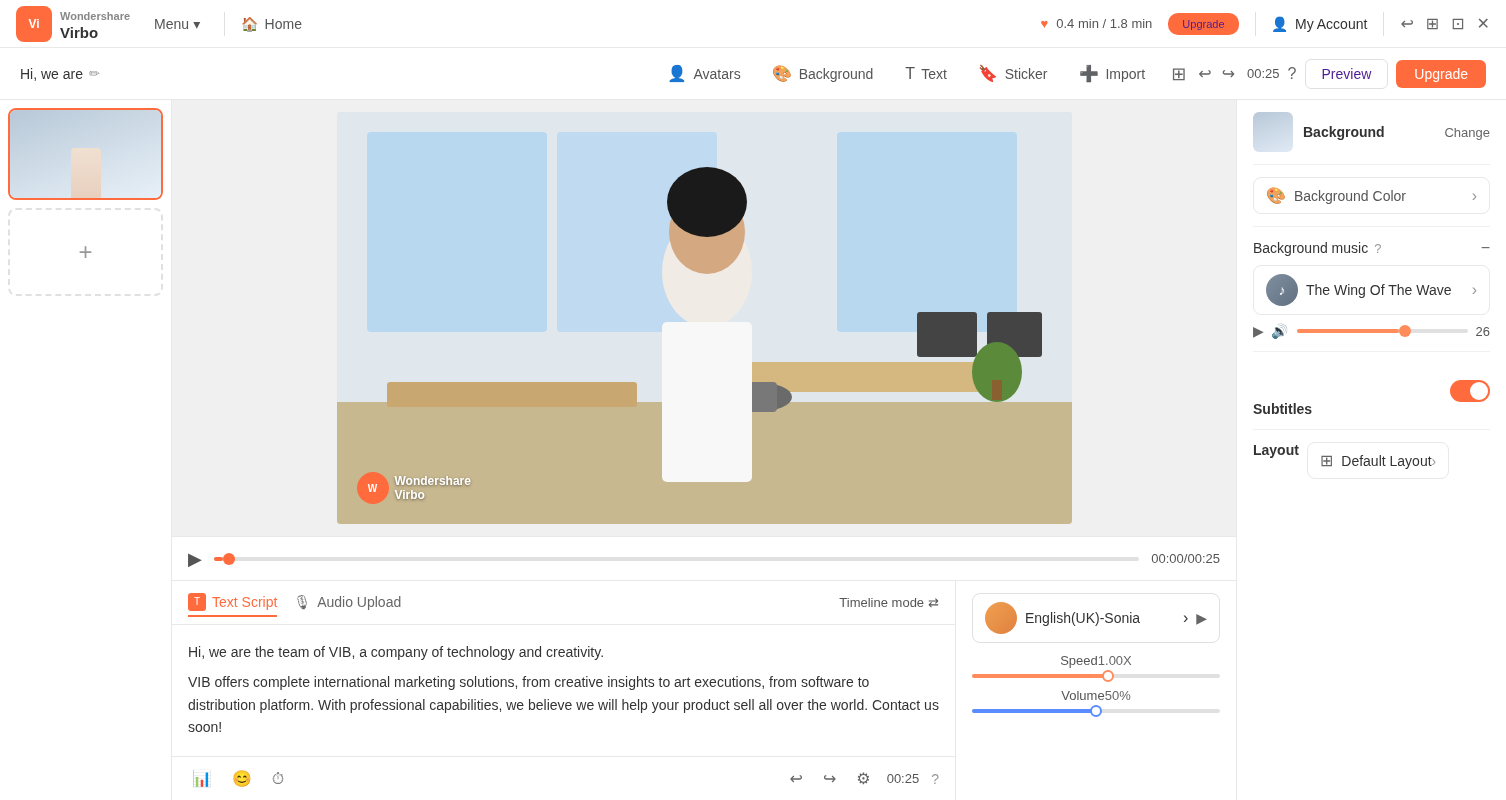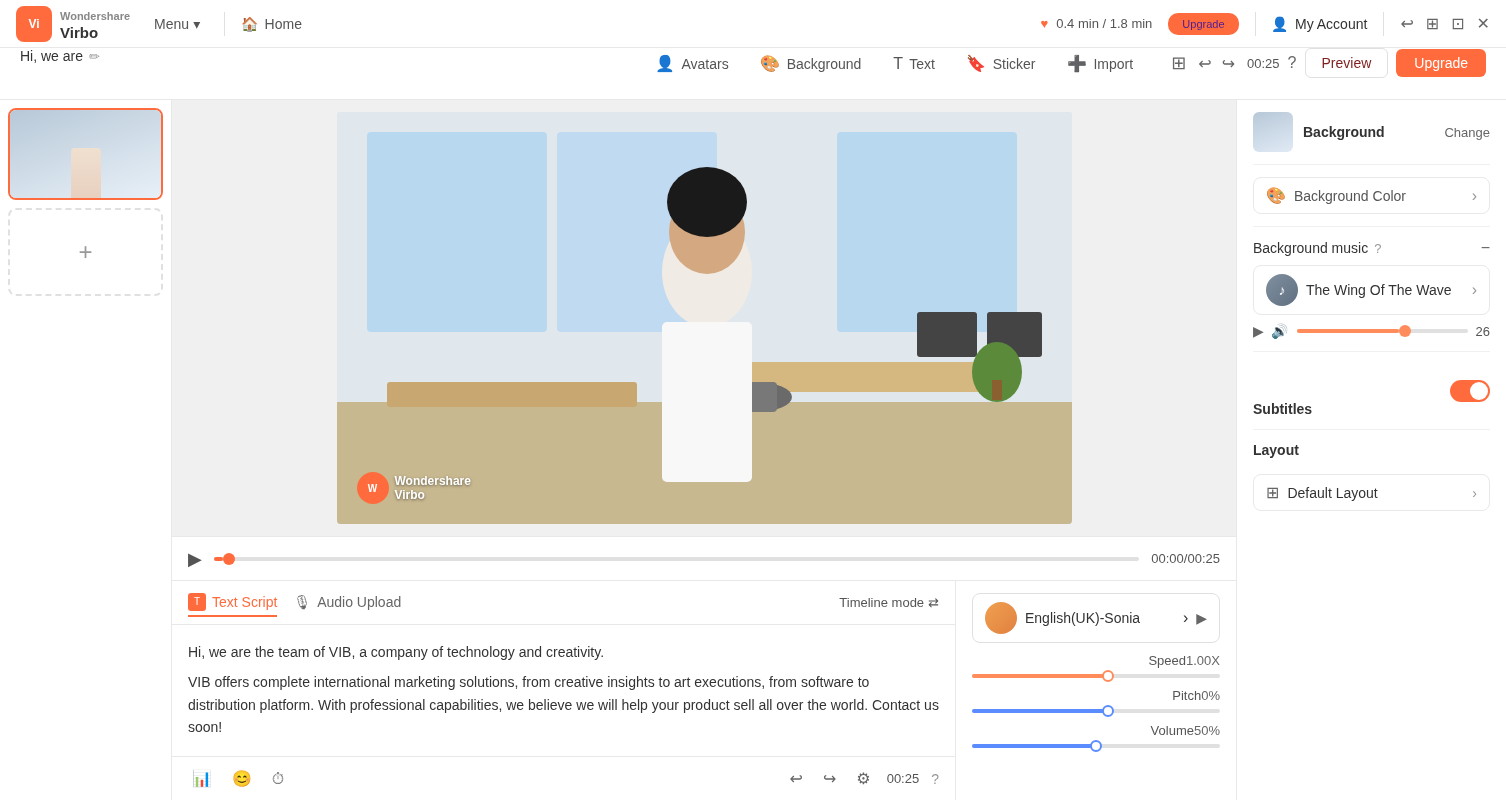--- a/index.html
+++ b/index.html
@@ -19,39 +19,39 @@
     .spacer { flex:1; }
     .time-info { display:flex; align-items:center; gap:8px; font-size:13px; color:#555; }
     .heart-icon { color: #ff6b3d; }
     .upgrade-btn { background: #ff6b3d; color: #4c1d95; border: none; border-radius: 10px; padding: 5px 14px; font-size: 11px; cursor: pointer; }
     .account-area { display:flex; align-items:center; gap:6px; font-size:14px; cursor:pointer; }
     .topnav-icons { display:flex; align-items:center; gap:12px; }
     .topnav-icon { cursor:pointer; color:#666; font-size:16px; }
 
     
     .toolbar {
-      display:flex; align-items:flex-start; height:52px; background:#fff;
-      border-bottom:1px solid #e8e8e8; padding:0 20px; gap: 24px;
+      display:flex; align-items:center; height:52px; background:#fff;
+      border-bottom:1px solid #e8e8e8; padding:0 20px; gap: 12px;
     }
     .project-title { font-size:14px; color:#333; display:flex; align-items:center; gap:6px; }
     .toolbar-spacer { flex:1; }
     .toolbar-tools { display:flex; align-items:center; gap:4px; }
     .tool-btn {
       display:flex; align-items:center; gap:6px; padding:6px 14px;
       border-radius:6px; cursor:pointer; font-size:14px; color:#555;
       border: none; background: transparent;
     }
     .tool-icon { font-size:16px; }
     .toolbar-right { display:flex; align-items:center; gap:8px; }
     .layout-icon { cursor:pointer; color:#666; font-size:18px; }
     .undo-redo { display:flex; gap:2px; }
     .undo-redo-btn { cursor:pointer; color:#666; font-size:16px; padding:4px; border:none; background:transparent; }
     .time-display { font-size:13px; color:#555; }
     .help-icon { cursor:pointer; color:#666; }
-    .preview-btn { border:1px solid #e0e0e0; background:#fff; color:#7f1d1d; border-radius:6px; padding:6px 16px; font-size:14px; cursor:pointer; }
+    .preview-btn { border:1px solid #e0e0e0; background:#fff; color:#4c1d95; border-radius:6px; padding:6px 16px; font-size:14px; cursor:pointer; }
     .export-btn { background:#ff6b3d; color:#fff; border:none; border-radius:6px; padding:6px 18px; font-size:14px; cursor:pointer; }
 
     
     .main-layout { display:flex; height: calc(800px - 48px - 52px); }
 
     
     .slide-panel {
       width:172px; background:#fff; border-right:1px solid #e8e8e8;
       padding:8px; overflow-y:auto; display:flex; flex-direction:column; gap:8px;
     }
@@ -138,21 +138,21 @@
     
     .voice-panel { width:280px; padding:12px 16px; display:flex; flex-direction:column; gap:10px; }
     .voice-selector {
       display:flex; align-items:center; gap:8px; border:1px solid #e0e0e0;
       border-radius:8px; padding:8px 12px; cursor:pointer;
     }
     .voice-avatar { width:32px; height:32px; background: linear-gradient(135deg, #f0a050, #e08040); border-radius:50%; }
     .voice-name { font-size:14px; flex:1; }
     .voice-play-btn { cursor:pointer; color:#666; font-size:14px; border:none; background:transparent; }
     .speed-control, .pitch-control, .volume-control { display:flex; flex-direction:column; gap:6px; }
-    .control-header { display:flex; justify-content:flex-end; font-size:13px; color:#555; }
+    .control-header { display:flex; justify-content:center; font-size:13px; color:#555; }
     .control-label { font-weight:500; }
     .control-value { color:#666; }
     .slider-track { height:4px; background:#e0e0e0; border-radius:2px; position:relative; cursor:pointer; }
     .slider-fill-speed { height:100%; background:#ff8c5a; border-radius:2px; width:55%; }
     .slider-fill-pitch { height:100%; background:#5a8cff; border-radius:2px; width:55%; }
     .slider-fill-volume { height:100%; background:#5a8cff; border-radius:2px; width:50%; }
     .slider-thumb { width:12px; height:12px; background:#fff; border:2px solid #ff8c5a; border-radius:50%; position:absolute; top:50%; transform:translateY(-50%); }
     .slider-thumb-blue { border-color:#5a8cff; }
 
     
@@ -190,21 +190,21 @@
     .music-volume-track { flex:1; height:4px; background:#e0e0e0; border-radius:2px; position:relative; cursor:pointer; }
     .music-volume-fill { height:100%; background:#ff8c5a; border-radius:2px; width:60%; }
     .music-volume-thumb { width:12px; height:12px; background:#ff8c5a; border-radius:50%; position:absolute; top:50%; transform:translateY(-50%); left:60%; }
     .music-vol-num { font-size:13px; color:#555; }
 
     .subtitles-row { display:flex; align-items:center; justify-content:space-between; }
     .subtitles-label { font-size:14px; font-weight:600;margin-top:37px; }
     .toggle { width:40px; height:22px; background:#ff6b3d; border-radius:11px; position:relative; cursor:pointer; }
     .toggle-thumb { width:18px; height:18px; background:#fff; border-radius:50%; position:absolute; top:2px; right:2px; transition:right 0.2s; }
 
-    .layout-section { display:flex; flex-direction:column; gap:16px; }
+    .layout-section { display:flex; flex-direction:row; gap:8px; }
     .layout-label { font-size:14px; font-weight:600; }
     .layout-selector {
       display:flex; align-items:center; justify-content:space-between;
       border:1px solid #e8e8e8; border-radius:8px; padding:8px 12px; cursor:pointer;
     }
     .layout-icon-box { font-size:16px; color:#666; }
     .layout-name { font-size:14px; flex:1; margin-left:8px; }
     .chevron-down { color:#999; font-size:14px; }
   </style>
 </head>
@@ -400,30 +400,20 @@
         <div class="speed-control">
           <div class="control-header">
             <span class="control-label">Speed</span>
             <span class="control-value">1.00X</span>
           </div>
           <div class="slider-track">
             <div class="slider-fill-speed"></div>
             <div class="slider-thumb" style="left:calc(55% - 6px);"></div>
           </div>
         </div>
-        <div class="pitch-control">
-          <div class="control-header">
-            <span class="control-label">Pitch</span>
-            <span class="control-value">0%</span>
-          </div>
-          <div class="slider-track">
-            <div class="slider-fill-pitch"></div>
-            <div class="slider-thumb slider-thumb-blue" style="left:calc(55% - 6px);"></div>
-          </div>
-        </div>
         <div class="volume-control">
           <div class="control-header">
             <span class="control-label">Volume</span>
             <span class="control-value">50%</span>
           </div>
           <div class="slider-track">
             <div class="slider-fill-volume"></div>
             <div class="slider-thumb slider-thumb-blue" style="left:calc(50% - 6px);"></div>
           </div>
         </div>

